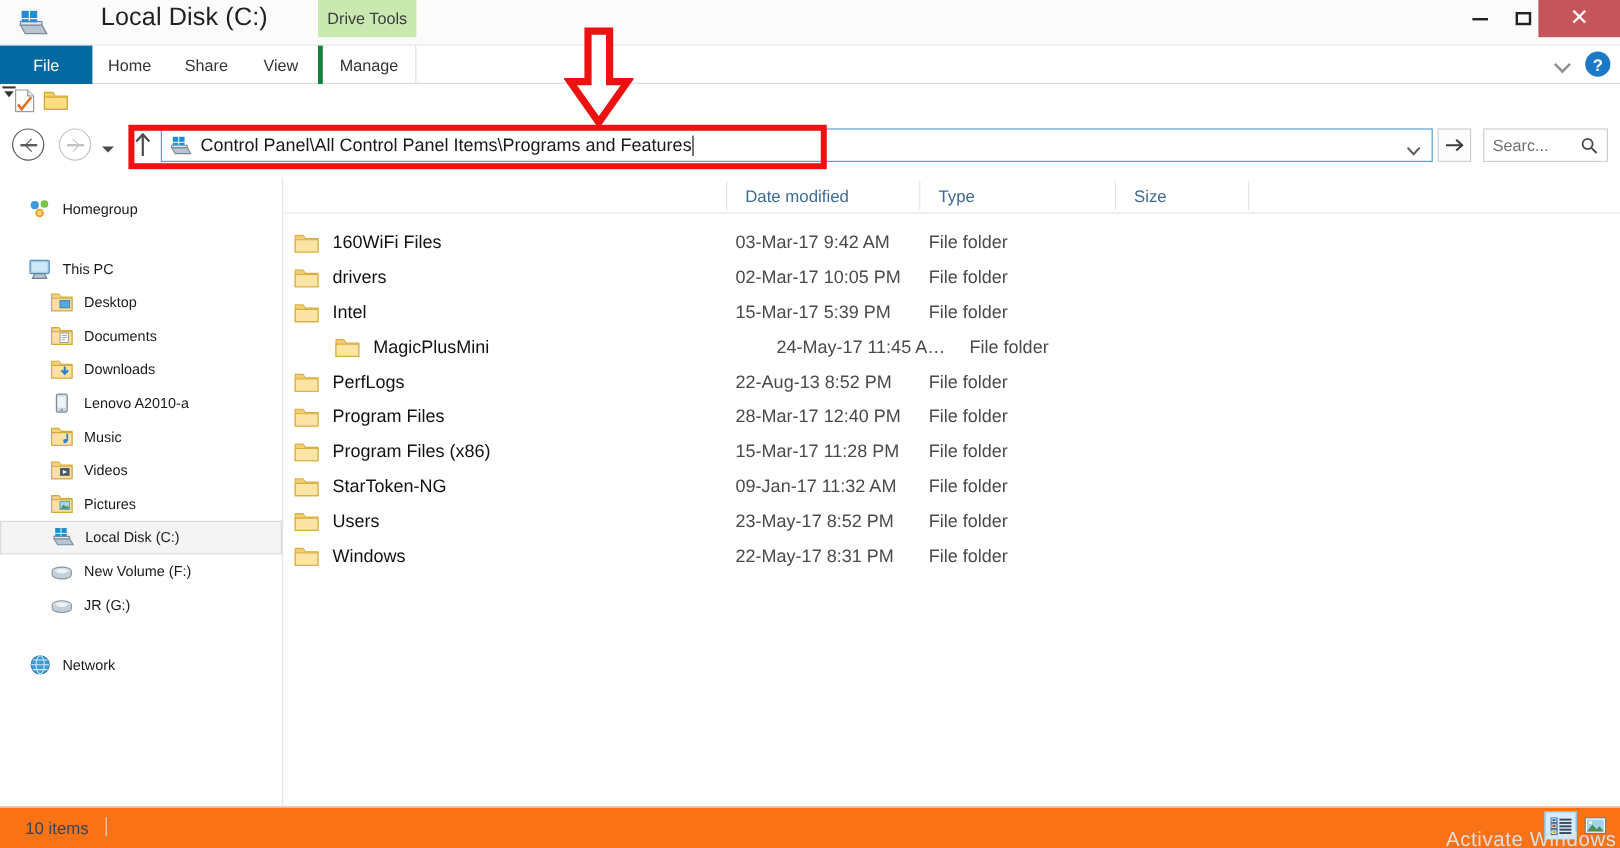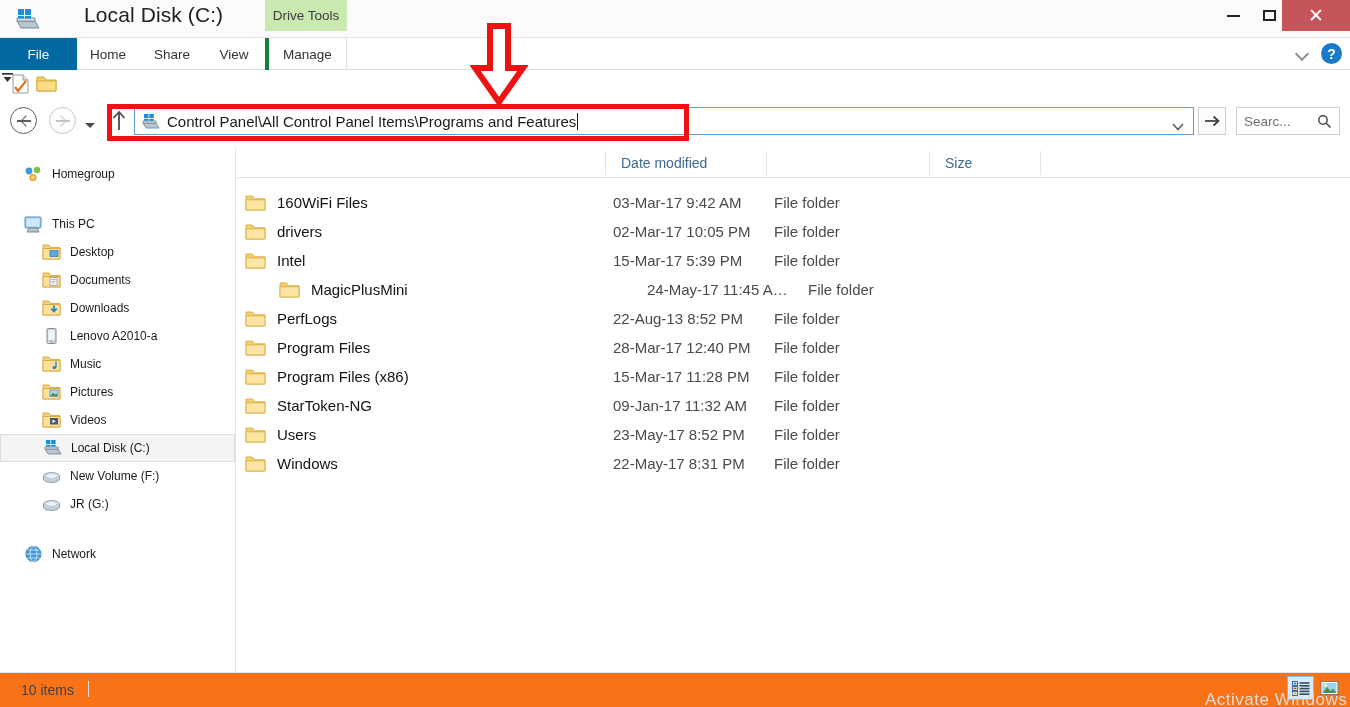--- a/index.html
+++ b/index.html
@@ -384,36 +384,36 @@
                 <circle cx="12.3" cy="12.6" r="1.7" fill="#2e7fc2"></circle>
             </svg>
           </span>
           <span class="ni-lbl">Music</span>
         </div>
         <div class="nav-item lvl1">
           <span class="ni-ico">
             <svg width="19" height="18" viewBox="0 0 19 18">
               <path d="M1 2 H7 L9 4.5 H18 V16 H1 Z" fill="#f7d47c" stroke="#d4a93b" stroke-width="0.9"></path>
                 <path d="M1 5.5 H18 V16 H1 Z" fill="#fbe0a0" stroke="#d4a93b" stroke-width="0.9"></path>
+                <rect x="8" y="7" width="8" height="6.5" fill="#4a5a6a"></rect>
+                <path d="M10.4 8.7 L14 10.3 L10.4 12 Z" fill="#fff"></path>
+            </svg>
+          </span>
+          <span class="ni-lbl">Videos</span>
+        </div>
+        <div class="nav-item lvl1">
+          <span class="ni-ico">
+            <svg width="19" height="18" viewBox="0 0 19 18">
+              <path d="M1 2 H7 L9 4.5 H18 V16 H1 Z" fill="#f7d47c" stroke="#d4a93b" stroke-width="0.9"></path>
+                <path d="M1 5.5 H18 V16 H1 Z" fill="#fbe0a0" stroke="#d4a93b" stroke-width="0.9"></path>
                 <rect x="8" y="7" width="8" height="6.5" fill="#a8d8f0" stroke="#5b95bc" stroke-width="0.8"></rect>
                 <path d="M8.4 13 L11 9.5 L13 11.6 L14.4 10.4 L15.6 13 Z" fill="#4f8f4f"></path>
             </svg>
           </span>
           <span class="ni-lbl">Pictures</span>
-        </div>
-        <div class="nav-item lvl1">
-          <span class="ni-ico">
-            <svg width="19" height="18" viewBox="0 0 19 18">
-              <path d="M1 2 H7 L9 4.5 H18 V16 H1 Z" fill="#f7d47c" stroke="#d4a93b" stroke-width="0.9"></path>
-                <path d="M1 5.5 H18 V16 H1 Z" fill="#fbe0a0" stroke="#d4a93b" stroke-width="0.9"></path>
-                <rect x="8" y="7" width="8" height="6.5" fill="#4a5a6a"></rect>
-                <path d="M10.4 8.7 L14 10.3 L10.4 12 Z" fill="#fff"></path>
-            </svg>
-          </span>
-          <span class="ni-lbl">Videos</span>
         </div>
         <div class="nav-item lvl1 selected">
           <span class="ni-ico">
             <svg width="19" height="18" viewBox="0 0 19 18">
               <path d="M2 10 L15 10 L18 15 L5 15 Z" fill="#b9c6d1" stroke="#7a8b99" stroke-width="0.9"></path>
                 <path d="M2 8 L15 8 L15 10 L2 10 Z" fill="#dfe7ee" stroke="#7a8b99" stroke-width="0.9"></path>
                 <rect x="3" y="1" width="4.4" height="4.1" fill="#1e8fd6"></rect>
                 <rect x="8.2" y="1" width="4.4" height="4.1" fill="#1e8fd6"></rect>
                 <rect x="3" y="5.9" width="4.4" height="1.8" fill="#1e8fd6"></rect>
                 <rect x="8.2" y="5.9" width="4.4" height="1.8" fill="#1e8fd6"></rect>
@@ -452,20 +452,21 @@
           </span>
           <span class="ni-lbl">Network</span>
         </div>
       </div>
   </div>
 
   <div class="filepane">
     <div class="col-head" id="col-head">
         <div class="ch" style="left: 376px; width: 161px;">Date modified</div>
         <div class="ch-sep" style="left: 368px;"></div>
+        <div class="ch" style="left: 537px; width: 163px;">Type</div>
         <div class="ch-sep" style="left: 529px;"></div>
         <div class="ch" style="left: 700px; width: 103px;">Size</div>
         <div class="ch-sep" style="left: 692px;"></div>
         <div class="ch-sep" style="left: 803px;"></div>
       </div>
     <div id="rows">
         <div class="row" style="top: 40px;">
           <div class="cell c-name">
             <span class="fico"><svg width="21" height="18" viewBox="0 0 21 18">
                 <path d="M1 2 H7.5 L9.5 4.8 H20 V16 H1 Z" fill="#f3cf73" stroke="#d9ae3f" stroke-width="0.9"></path>

